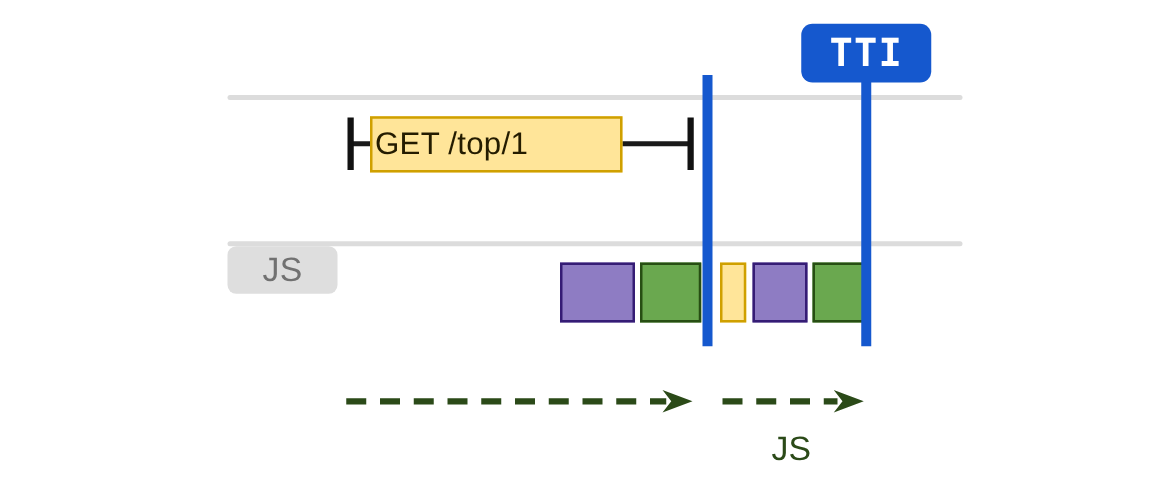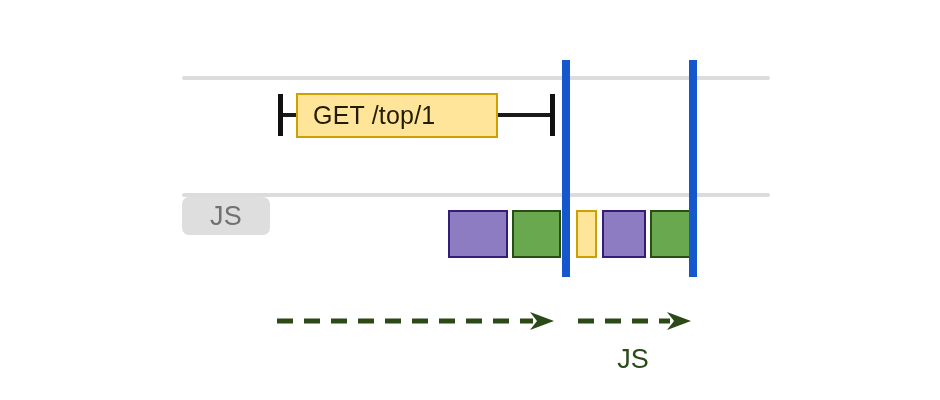--- a/index.html
+++ b/index.html
@@ -68,21 +68,21 @@
     position: absolute;
     left: 296px;
     top: 93px;
     width: 202px;
     height: 45px;
     background: #ffe599;
     border: 2px solid #cfa000;
     box-sizing: border-box;
     display: flex;
     align-items: center;
-    padding-left: 15px;
+    padding-left: 2px;
     color: #241c00;
     font-size: 25px;
     letter-spacing: .2px;
   }
 
   
   .js-block {
     position: absolute;
     top: 210px;
     height: 48px;
@@ -150,20 +150,21 @@
 
   <div class="js-block purple" style="left:448px; width:60px;"></div>
   <div class="js-block green" style="left:512px; width:49px;"></div>
   <div class="js-block yellow" style="left:576px; width:21px;"></div>
   <div class="js-block purple" style="left:602px; width:44px;"></div>
   <div class="js-block green" style="left:650px; width:43px;"></div>
 
   <div class="marker-line" style="left:562px;"></div>
   <div class="marker-line" style="left:689px;"></div>
 
+  <div class="marker-badge" style="left:641px; width:104px;">TTI</div>
 
   <div class="phase-arrow" style="left:275px; width:282px;">
     <svg width="282" height="22" viewBox="0 0 282 22">
       <line x1="2" y1="11" x2="258" y2="11" stroke="#2b4a18" stroke-width="5" stroke-dasharray="16 11" stroke-linecap="butt"></line>
       <path d="M255 2 L279 11 L255 20 L262 11 Z" fill="#2b4a18"></path>
     </svg>
   </div>
 
   <div class="phase-arrow" style="left:576px; width:118px;">
     <svg width="118" height="22" viewBox="0 0 118 22">

